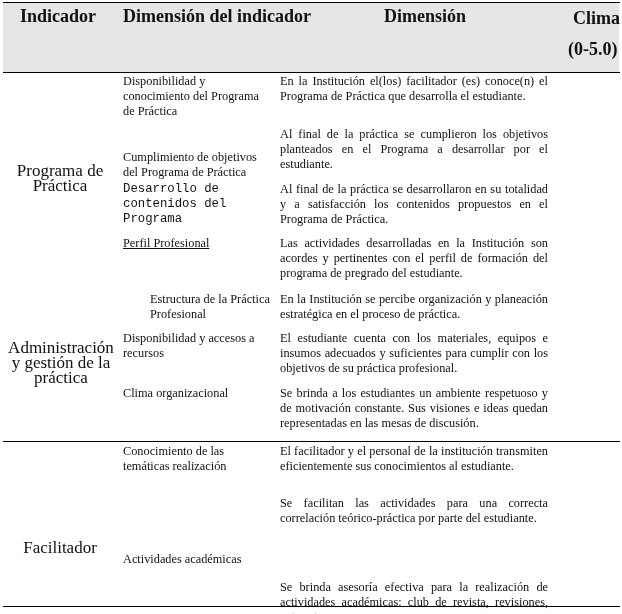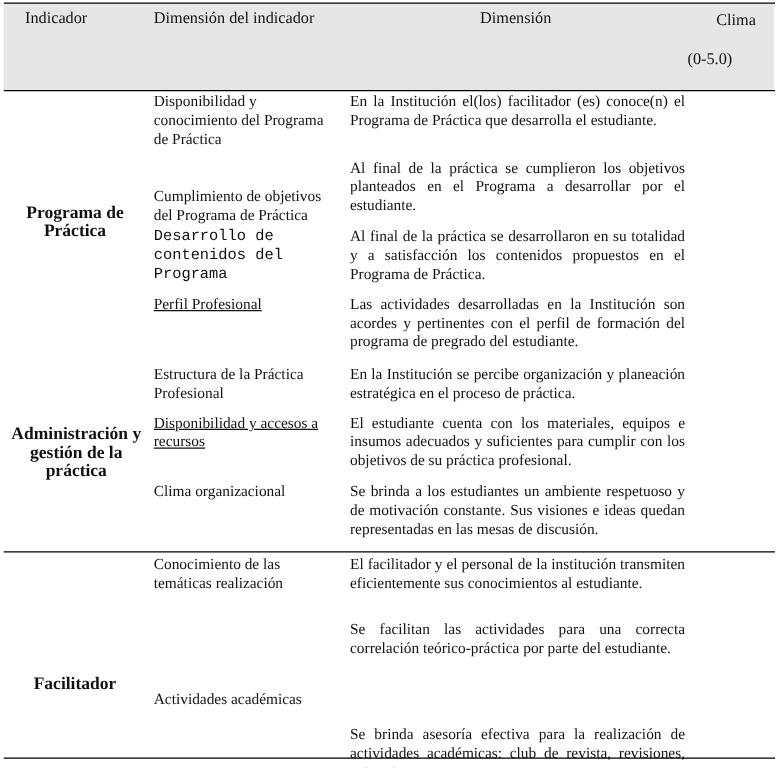--- a/index.html
+++ b/index.html
@@ -1,57 +1,57 @@
 <!DOCTYPE html>
 <html><head>
 <meta charset="utf-8">
 <style>
   html, body { margin: 0; padding: 0; background: #ffffff; }
   body { width: 622px; height: 614px; position: relative; overflow: hidden;
          font-family: "Liberation Serif", "DejaVu Serif", serif; color: #111; font-size: 12.3px; }
   .hline { position: absolute; left: 3px; width: 617px; height: 1.4px; background: #000; }
   .header-bg { position: absolute; left: 3px; top: 3px; width: 616px; height: 69px; background: #e6e6e6; }
-  .hdr { position: absolute; font-weight: normal; font-size: 13px; white-space: nowrap; }
-  .ind { position: absolute; font-weight: bold; text-align: center; line-height: 15px; font-size: 14px; }
+  .hdr { position: absolute; font-weight: bold; font-size: 18px; white-space: nowrap; }
+  .ind { position: absolute; font-weight: normal; text-align: center; line-height: 15px; font-size: 17px; }
   .dim { position: absolute; left: 123px; width: 145px; line-height: 15px; }
   .def { position: absolute; left: 280px; width: 268px; line-height: 15px; text-align: justify; }
 </style>
 </head>
 <body>
 
 <div>
 
   <div class="header-bg"></div>
   <div class="hline" style="top:2px;"></div>
   <div class="hdr" style="left:20px; top:6px;">Indicador</div>
   <div class="hdr" style="left:123px; top:6px;">Dimensión del indicador</div>
   <div class="hdr" style="left:384px; top:6px;">Dimensión</div>
   <div class="hdr" style="left:573px; top:8px;">Clima</div>
-  <div class="hdr" style="left:550px; top:39px;">(0-5.0)</div>
+  <div class="hdr" style="left:568px; top:39px;">(0-5.0)</div>
   <div class="hline" style="top:72px;"></div>
 
   <div class="ind" style="left:8px; width:104px; top:163px;">Programa de Práctica</div>
   <div class="ind" style="left:6px; width:110px; top:340px;">Administración y gestión de la práctica</div>
 
   <div class="dim" style="top:74px;">Disponibilidad y conocimiento del Programa de Práctica</div>
   <div class="def" style="top:74px;">En la Institución el(los) facilitador (es) conoce(n) el Programa de Práctica que desarrolla el estudiante.</div>
 
   <div class="dim" style="top:127px;margin-top:23px;">Cumplimiento de objetivos del Programa de Práctica</div>
   <div class="def" style="top:127px;">Al final de la práctica se cumplieron los objetivos planteados en el Programa a desarrollar por el estudiante.</div>
 
   <div class="dim" style="top:182px;font-family:Liberation Mono, monospace;">Desarrollo de contenidos del Programa</div>
   <div class="def" style="top:182px;">Al final de la práctica se desarrollaron en su totalidad y a satisfacción los contenidos propuestos en el Programa de Práctica.</div>
 
   <div class="dim" style="top:236px;text-decoration:underline;">Perfil Profesional</div>
   <div class="def" style="top:236px;">Las actividades desarrolladas en la Institución son acordes y pertinentes con el perfil de formación del programa de pregrado del estudiante.</div>
 
-  <div class="dim" style="top:292px;">Estructura de la Práctica Profesional</div>
+  <div class="dim" style="top:292px;margin-left:27px;">Estructura de la Práctica Profesional</div>
   <div class="def" style="top:292px;">En la Institución se percibe organización y planeación estratégica en el proceso de práctica.</div>
 
-  <div class="dim" style="top:331px;text-decoration:underline;">Disponibilidad y accesos a recursos</div>
+  <div class="dim" style="top:331px;">Disponibilidad y accesos a recursos</div>
   <div class="def" style="top:331px;">El estudiante cuenta con los materiales, equipos e insumos adecuados y suficientes para cumplir con los objetivos de su práctica profesional.</div>
 
   <div class="dim" style="top:386px;">Clima organizacional</div>
   <div class="def" style="top:386px;">Se brinda a los estudiantes un ambiente respetuoso y de motivación constante. Sus visiones e ideas quedan representadas en las mesas de discusión.</div>
 
   <div class="hline" style="top:441px;"></div>
 
   <div class="ind" style="left:8px; width:104px; top:540px;">Facilitador</div>
 
   <div class="dim" style="top:444px;">Conocimiento de las temáticas realización</div>

